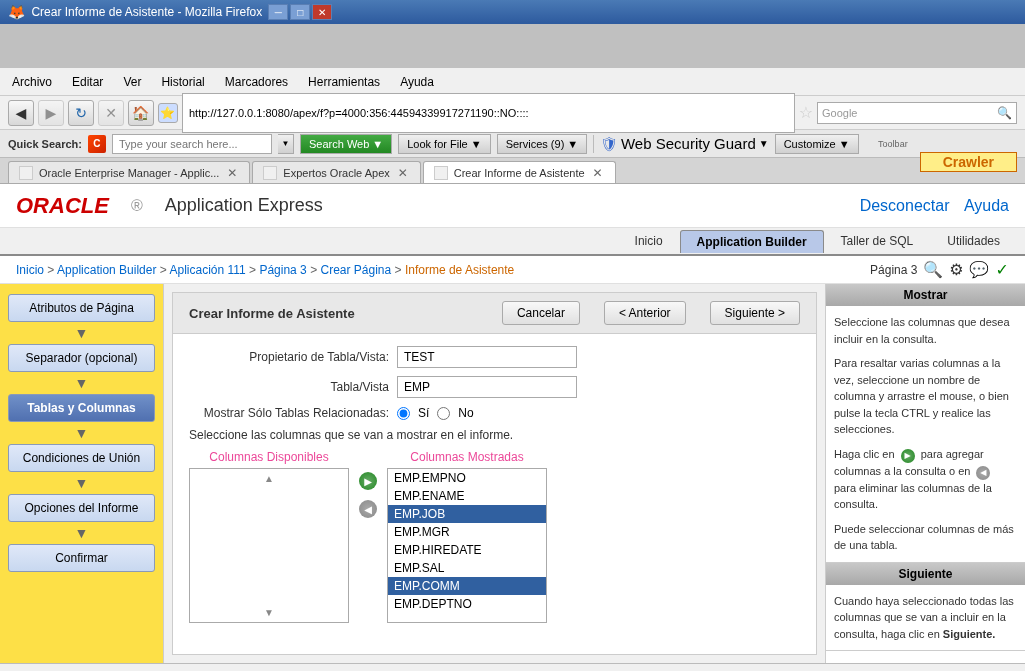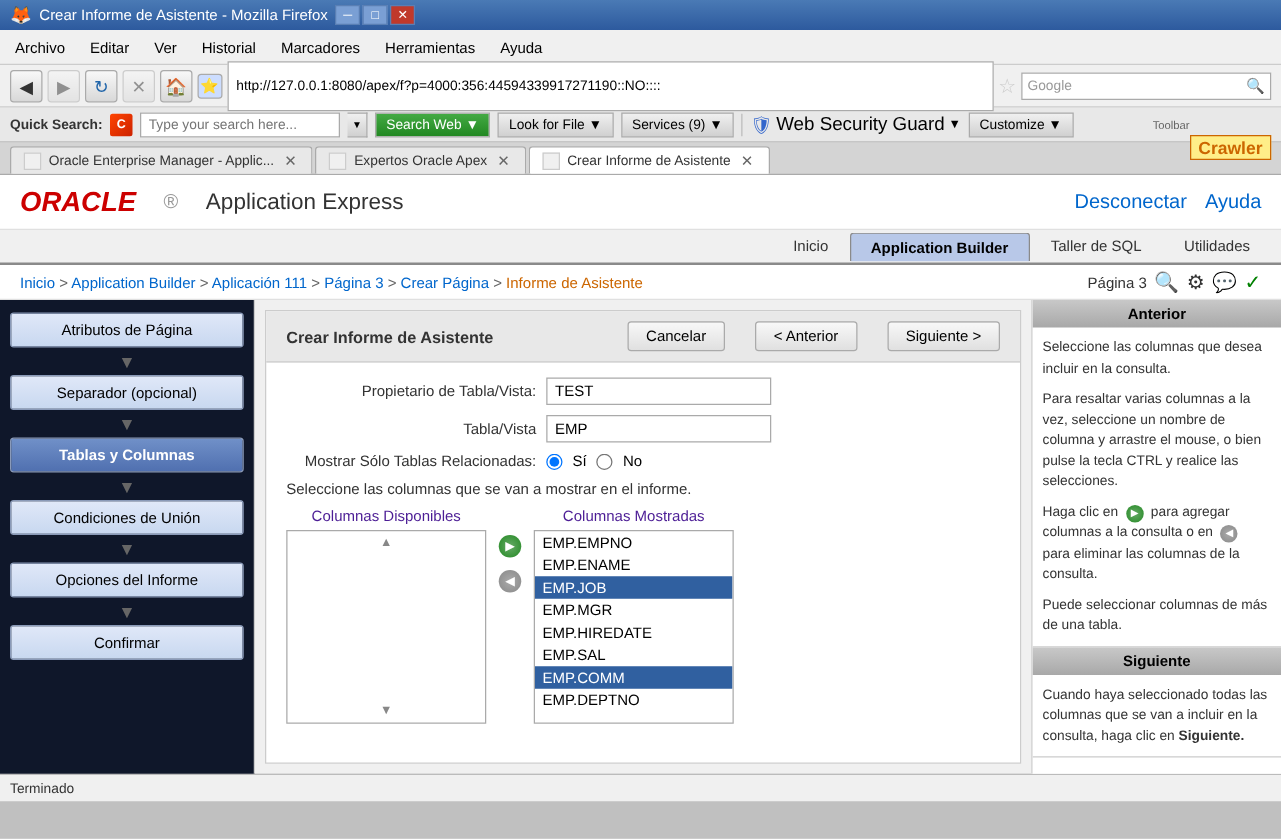--- a/index.html
+++ b/index.html
@@ -5,43 +5,43 @@
     * { box-sizing: border-box; margin: 0; padding: 0; }
     body { font-family: Arial, sans-serif; font-size: 12px; background: #c0c0c0; width: 1025px; height: 671px; overflow: hidden; }
 
     
     .titlebar { background: linear-gradient(to bottom, #4a7ab5, #2d5a9e); color: white; padding: 4px 8px; font-size: 12px; display: flex; align-items: center; gap: 6px; height: 24px; }
     .titlebar-controls { display: flex; gap: 2px; }
     .titlebar-btn { width: 20px; height: 16px; background: #7a9fd4; border: 1px solid #5a7fb4; color: white; font-size: 10px; display: flex; align-items: center; justify-content: center; cursor: pointer; }
     .titlebar-btn.close { background: #c0392b; }
 
     
-    .menubar { background: #f0f0f0; border-bottom: 1px solid #ccc; padding: 2px 8px; display: flex; gap: 12px; height: 28px; align-items: center; }
+    .menubar { background: #f0f0f0; border-bottom: 1px solid #ccc; padding: 2px 8px; display: flex; gap: 12px; height: 28px; align-items: center; margin-top: 44px; }
     .menubar-item { font-size: 12px; color: #000; cursor: pointer; padding: 2px 4px; }
 
     
     .navbar { background: #f0f0f0; border-bottom: 1px solid #ccc; padding: 3px 8px; display: flex; align-items: center; gap: 4px; height: 34px; }
     .nav-btn { width: 26px; height: 26px; background: linear-gradient(to bottom, #f8f8f8, #d8d8d8); border: 1px solid #aaa; border-radius: 3px; display: flex; align-items: center; justify-content: center; cursor: pointer; font-size: 14px; color: #333; }
     .nav-btn.disabled { opacity: 0.5; }
     .nav-btn.refresh { color: #2266aa; }
     .address-bar { flex: 1; height: 40px; border: 1px solid #aaa; background: white; padding: 2px 6px; font-size: 11px; color: #000; display: flex; align-items: center; }
     .star-btn { font-size: 16px; color: #ccc; cursor: pointer; }
 
     
     .quicksearch-bar { background: #e8e8e8; border-bottom: 1px solid #bbb; padding: 3px 8px; display: flex; align-items: center; gap: 6px; height: 28px; }
     .qs-label { font-size: 11px; font-weight: bold; color: #333; }
     .qs-icon { width: 18px; height: 18px; background: linear-gradient(135deg, #ff4400, #cc2200); border-radius: 2px; display: flex; align-items: center; justify-content: center; color: white; font-size: 10px; font-weight: bold; }
     .qs-input { width: 160px; height: 20px; border: 1px solid #aaa; background: white; padding: 2px 6px; font-size: 11px; color: #999; }
     .qs-dropdown { width: 16px; height: 20px; background: linear-gradient(to bottom, #f0f0f0, #d0d0d0); border: 1px solid #aaa; border-left: none; display: flex; align-items: center; justify-content: center; font-size: 8px; cursor: pointer; }
     .qs-btn { height: 20px; padding: 0 8px; background: linear-gradient(to bottom, #f0f0f0, #d0d0d0); border: 1px solid #aaa; font-size: 11px; cursor: pointer; display: flex; align-items: center; gap: 3px; }
     .qs-btn-green { color: white; background: linear-gradient(to bottom, #44aa44, #228822); }
     .qs-separator { width: 1px; height: 18px; background: #bbb; }
-    .toolbar-logo { margin-left: auto; display: flex; align-items: center; gap: 0; }
+    .toolbar-logo { margin-left: auto; display: flex; align-items: center; gap: 12px; }
     .toolbar-text { font-size: 9px; color: #666; }
-    .crawler-logo { font-size: 14px; font-weight: bold; color: #cc6600; background: #ffee88; padding: 1px 6px; border: 1px solid #cc6600; margin-top: 36px; }
+    .crawler-logo { font-size: 14px; font-weight: bold; color: #cc6600; background: #ffee88; padding: 1px 22px; border: 1px solid #cc6600; margin-top: 36px; }
 
     
     .tabs-bar { background: #d4d4d4; border-bottom: 1px solid #aaa; display: flex; align-items: flex-end; height: 26px; padding: 0 8px; gap: 2px; }
     .tab { height: 22px; padding: 0 10px; background: #e8e8e8; border: 1px solid #aaa; border-bottom: none; border-radius: 3px 3px 0 0; display: flex; align-items: center; gap: 6px; font-size: 11px; cursor: pointer; color: #333; }
     .tab.active { background: white; font-weight: normal; }
     .tab-close { font-size: 12px; color: #666; cursor: pointer; width: 14px; height: 14px; display: flex; align-items: center; justify-content: center; }
     .tab-favicon { width: 14px; height: 14px; background: #f0f0f0; border: 1px solid #ccc; }
 
     
     .apex-header { background: white; padding: 8px 16px; display: flex; align-items: center; justify-content: space-between; border-bottom: 1px solid #e0e0e0; height: 44px; }
@@ -60,21 +60,21 @@
     .breadcrumb { background: white; padding: 4px 16px; font-size: 12px; border-bottom: 1px solid #e0e0e0; display: flex; align-items: center; justify-content: space-between; height: 28px; }
     .breadcrumb-text { color: #666; }
     .breadcrumb-text a { color: #0066cc; text-decoration: none; }
     .breadcrumb-current { color: #cc6600; font-weight: normal; }
     .breadcrumb-right { font-size: 12px; color: #333; display: flex; align-items: center; gap: 6px; }
 
     
     .main-content { display: flex; height: calc(671px - 24px - 22px - 34px - 28px - 26px - 44px - 28px - 28px - 22px); background: #f0f0f0; }
 
     
-    .sidebar { width: 204px; background: #0f172a; padding: 10px 8px; border-right: 1px solid #ccc; display: flex; flex-direction: column; gap: 4px; }
+    .sidebar { width: 164px; background: #fde047; padding: 10px 8px; border-right: 1px solid #ccc; display: flex; flex-direction: column; gap: 4px; }
     .sidebar-item { background: linear-gradient(to bottom, #e0e8f8, #c8d8f0); border: 1px solid #8a9ab8; border-radius: 3px; padding: 6px 8px; text-align: center; cursor: pointer; font-size: 12px; color: #000; }
     .sidebar-item.active { background: linear-gradient(to bottom, #7090c8, #5070b0); color: white; font-weight: bold; }
     .sidebar-arrow { text-align: center; font-size: 14px; color: #666; line-height: 1; }
 
     
     .center-content { flex: 1; background: white; border: 1px solid #ccc; margin: 8px; padding: 0; display: flex; flex-direction: column; }
     .wizard-header { background: #e8e8e8; border-bottom: 1px solid #ccc; padding: 8px 16px; display: flex; align-items: center; justify-content: space-between; }
     .wizard-title { font-size: 13px; font-weight: bold; color: #333; }
     .wizard-buttons { display: flex; gap: 24px; }
     .wizard-btn { padding: 4px 14px; border: 1px solid #aaa; background: linear-gradient(to bottom, #f8f8f8, #e0e0e0); border-radius: 3px; cursor: pointer; font-size: 12px; }
@@ -83,21 +83,21 @@
     .form-row { display: flex; align-items: center; margin-bottom: 8px; gap: 8px; }
     .form-label { width: 200px; text-align: right; font-size: 12px; color: #333; }
     .form-select { width: 180px; height: 22px; border: 1px solid #aaa; background: white; font-size: 12px; appearance: none; padding: 2px 6px; }
     .select-wrapper { position: relative; display: inline-block; }
     .radio-group { display: flex; align-items: center; gap: 8px; }
 
     .columns-section { margin-top: 8px; }
     .columns-label { font-size: 12px; color: #333; margin-bottom: 8px; }
     .columns-layout { display: flex; gap: 8px; align-items: flex-start; }
     .col-list-container { display: flex; flex-direction: column; align-items: center; }
-    .col-list-label { font-size: 12px; color: #4c1d95; margin-bottom: 4px; text-align: center; }
+    .col-list-label { font-size: 12px; color: #ec4899; margin-bottom: 4px; text-align: center; }
     .col-list { width: 160px; height: 155px; border: 1px solid #aaa; background: white; overflow-y: auto; font-size: 12px; }
     .col-list-item { padding: 2px 6px; cursor: pointer; }
     .col-list-item.selected { background: #3060a0; color: white; }
     .col-arrows { display: flex; flex-direction: column; gap: 6px; justify-content: center; padding-top: 20px; }
     .arrow-btn { width: 22px; height: 22px; background: none; border: none; cursor: pointer; display: flex; align-items: center; justify-content: center; }
     .arrow-circle { width: 18px; height: 18px; background: radial-gradient(circle, #66aa66, #228822); border-radius: 50%; display: flex; align-items: center; justify-content: center; color: white; font-size: 10px; }
     .arrow-circle.gray { background: radial-gradient(circle, #aaaaaa, #888888); }
 
     
     .help-panel { width: 200px; background: white; border-left: 1px solid #ccc; padding: 0; font-size: 11px; overflow-y: auto; }
@@ -326,21 +326,21 @@
               <div class="col-list-item">EMP.DEPTNO</div>
             </div>
           </div>
         </div>
       </div>
     </div>
   </div>
 
   <div class="help-panel">
     <div class="help-section">
-      <div class="help-section-title">Anterior</div>
+      <div class="help-section-title">Mostrar</div>
       <div class="help-section-body">
         <p style="margin-bottom:8px;">Seleccione las columnas que desea incluir en la consulta.</p>
         <p style="margin-bottom:8px;">Para resaltar varias columnas a la vez, seleccione un nombre de columna y arrastre el mouse, o bien pulse la tecla CTRL y realice las selecciones.</p>
         <p style="margin-bottom:8px;">
           <span>Haga clic en</span>
           <span style="display:inline-block;width:14px;height:14px;background:radial-gradient(circle,#66aa66,#228822);border-radius:50%;color:white;font-size:8px;text-align:center;line-height:14px;margin:0 3px;">▶</span>
           <span>para agregar columnas a la consulta o en</span>
           <span style="display:inline-block;width:14px;height:14px;background:radial-gradient(circle,#aaaaaa,#888888);border-radius:50%;color:white;font-size:8px;text-align:center;line-height:14px;margin:0 3px;">◀</span>
           <span>para eliminar las columnas de la consulta.</span>
         </p>

